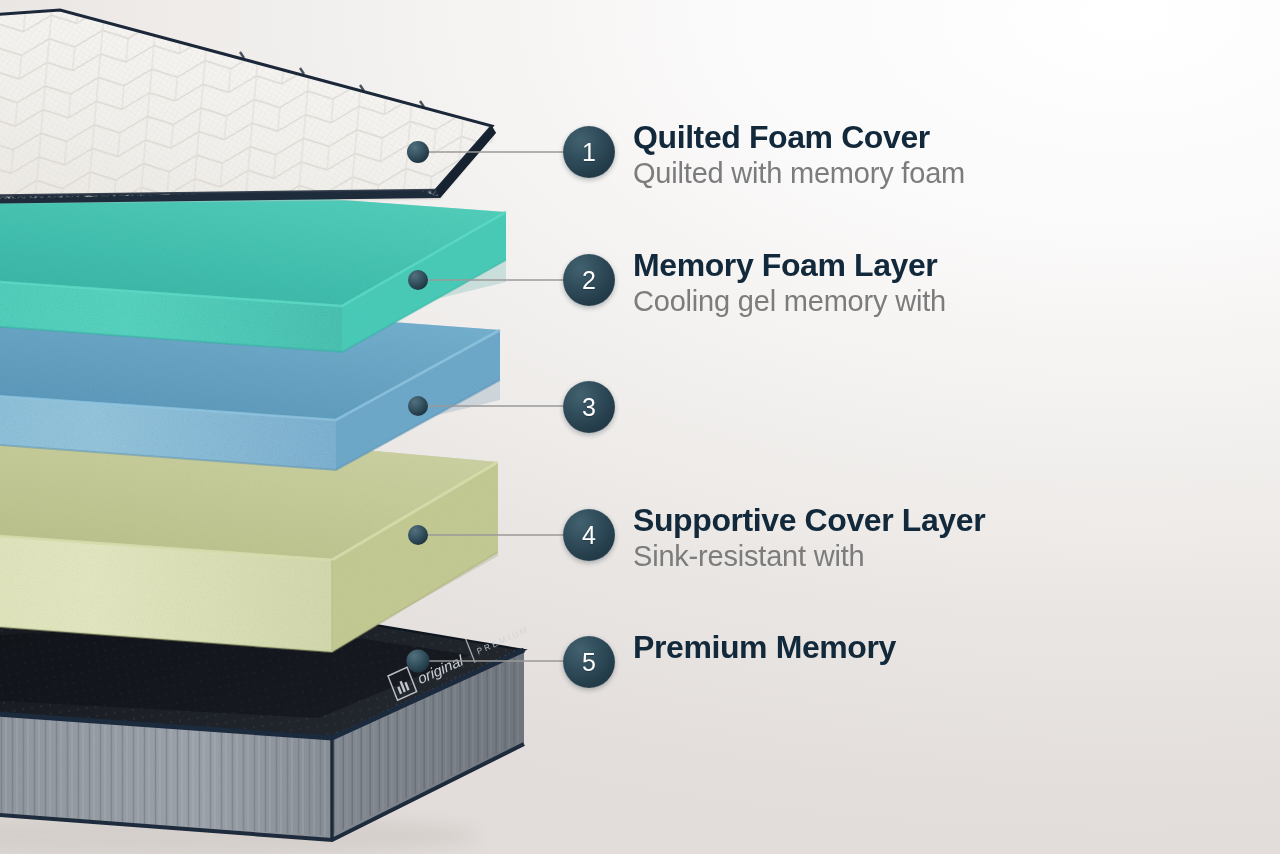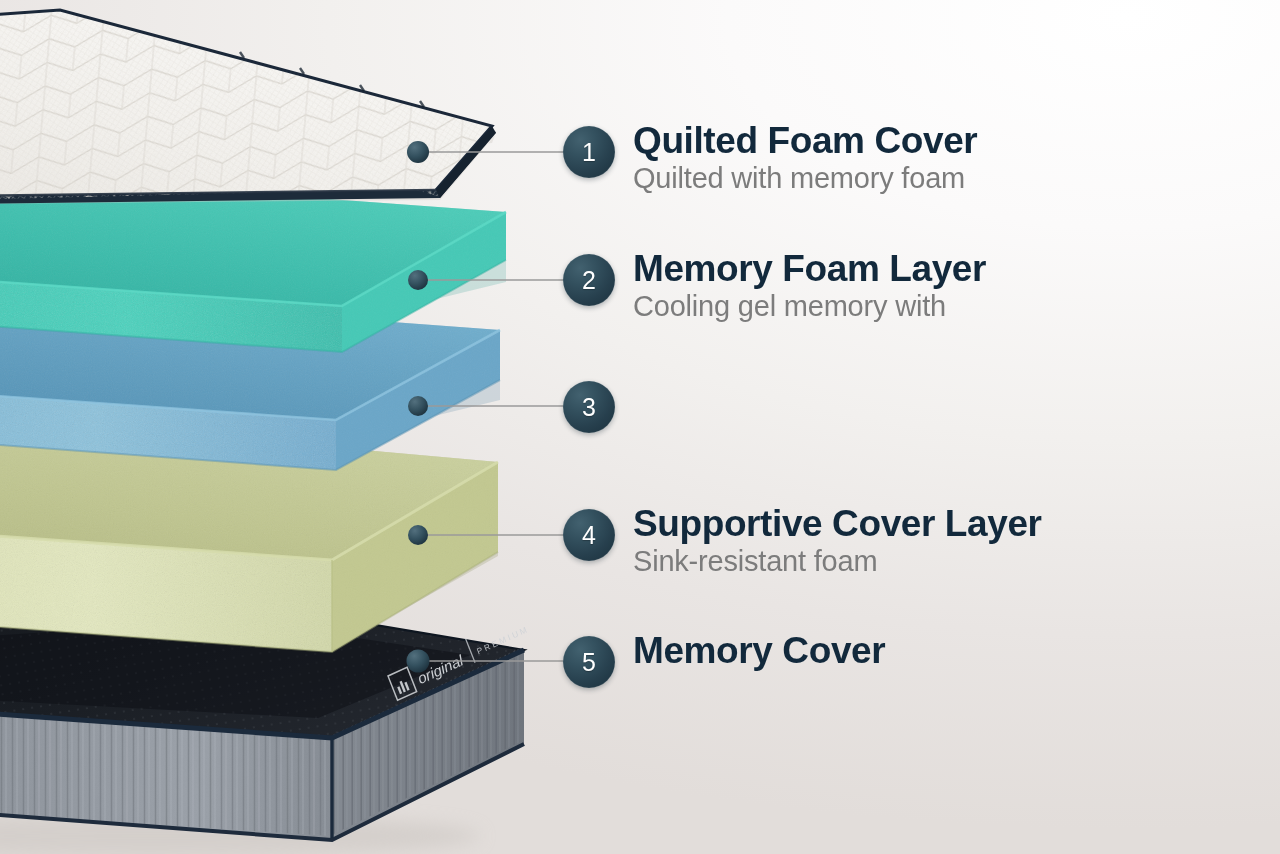--- a/index.html
+++ b/index.html
@@ -33,21 +33,21 @@
     box-shadow:0 2px 5px rgba(20,35,45,.30), 0 0 0 .5px rgba(255,255,255,.10) inset;
     display:flex;align-items:center;justify-content:center;
   }
   .badge span{
     color:#ffffff;font-size:25px;font-weight:400;line-height:1;
     letter-spacing:.2px;text-shadow:0 1px 1px rgba(0,0,0,.25);
     font-family:"Liberation Sans", sans-serif;
   }
   .ctext{margin-left:18px;margin-top:-6px;}
   .ctitle{
-    font-size:37px;font-weight:700;color:#12293c;
+    font-size:32px;font-weight:700;color:#12293c;
     letter-spacing:-.4px;line-height:1.12;white-space:nowrap;
   }
   .csub{
     font-size:29px;font-weight:400;color:#7c7c7c;
     letter-spacing:-.2px;line-height:1.18;white-space:nowrap;
   }
 </style>
 </head>
 <body>
 
@@ -325,27 +325,27 @@
         <span>3</span>
       </div>
     </div>
 
     <div class="callout" style="left:563px;top:509px;">
       <div class="badge">
         <span>4</span>
       </div>
       <div class="ctext">
         <div class="ctitle">Supportive Cover Layer</div>
-        <div class="csub">Sink-resistant foam</div>
+        <div class="csub">Sink-resistant with</div>
       </div>
     </div>
 
     <div class="callout" style="left:563px;top:636px;">
       <div class="badge">
         <span>5</span>
       </div>
       <div class="ctext">
-        <div class="ctitle">Memory Cover</div>
+        <div class="ctitle">Premium Memory</div>
       </div>
     </div>
 
   </div>
 </div>
 
 </body></html>

